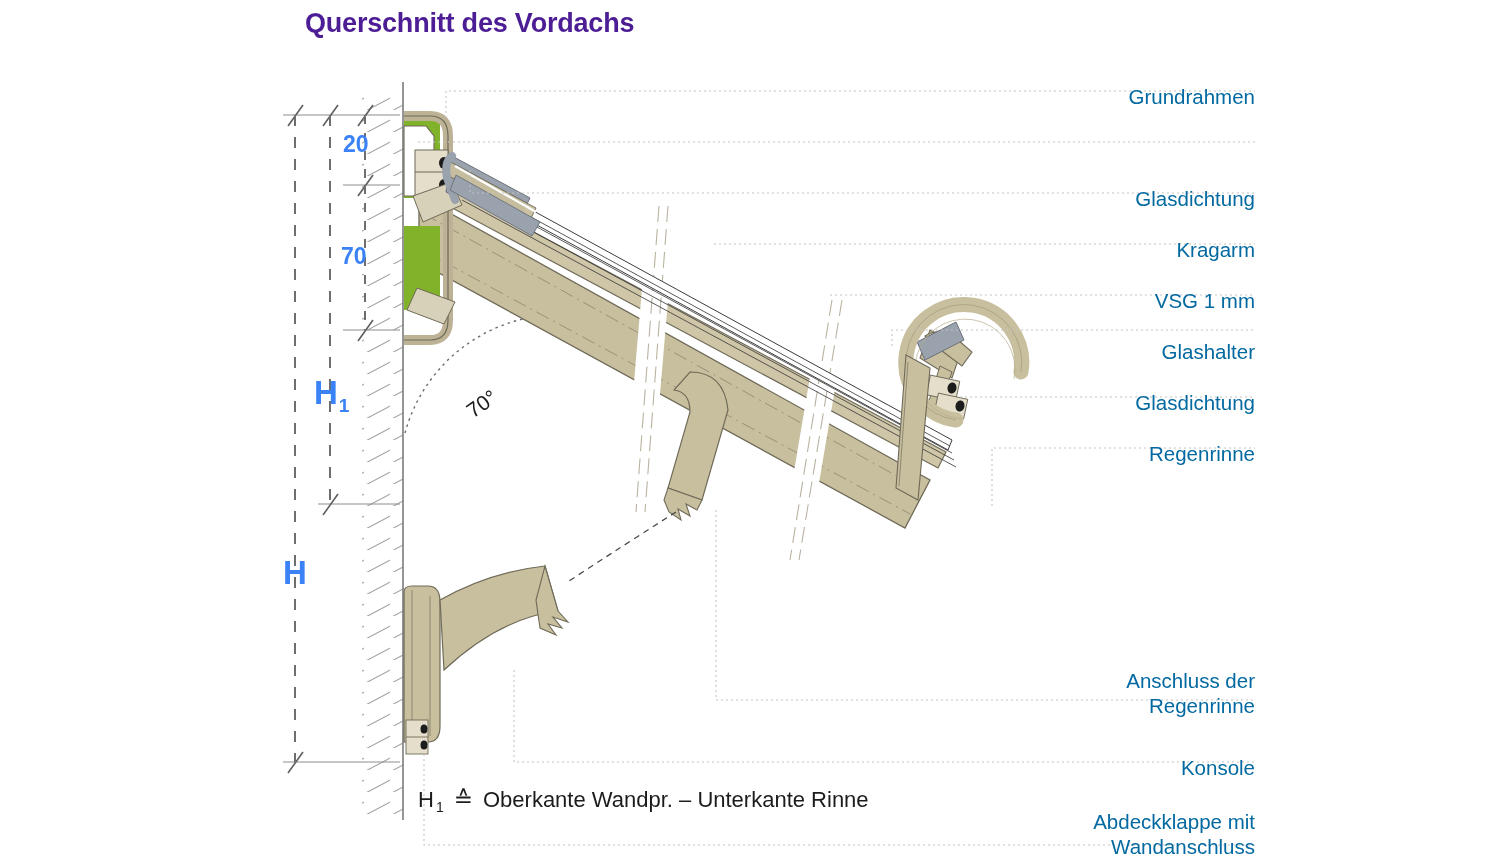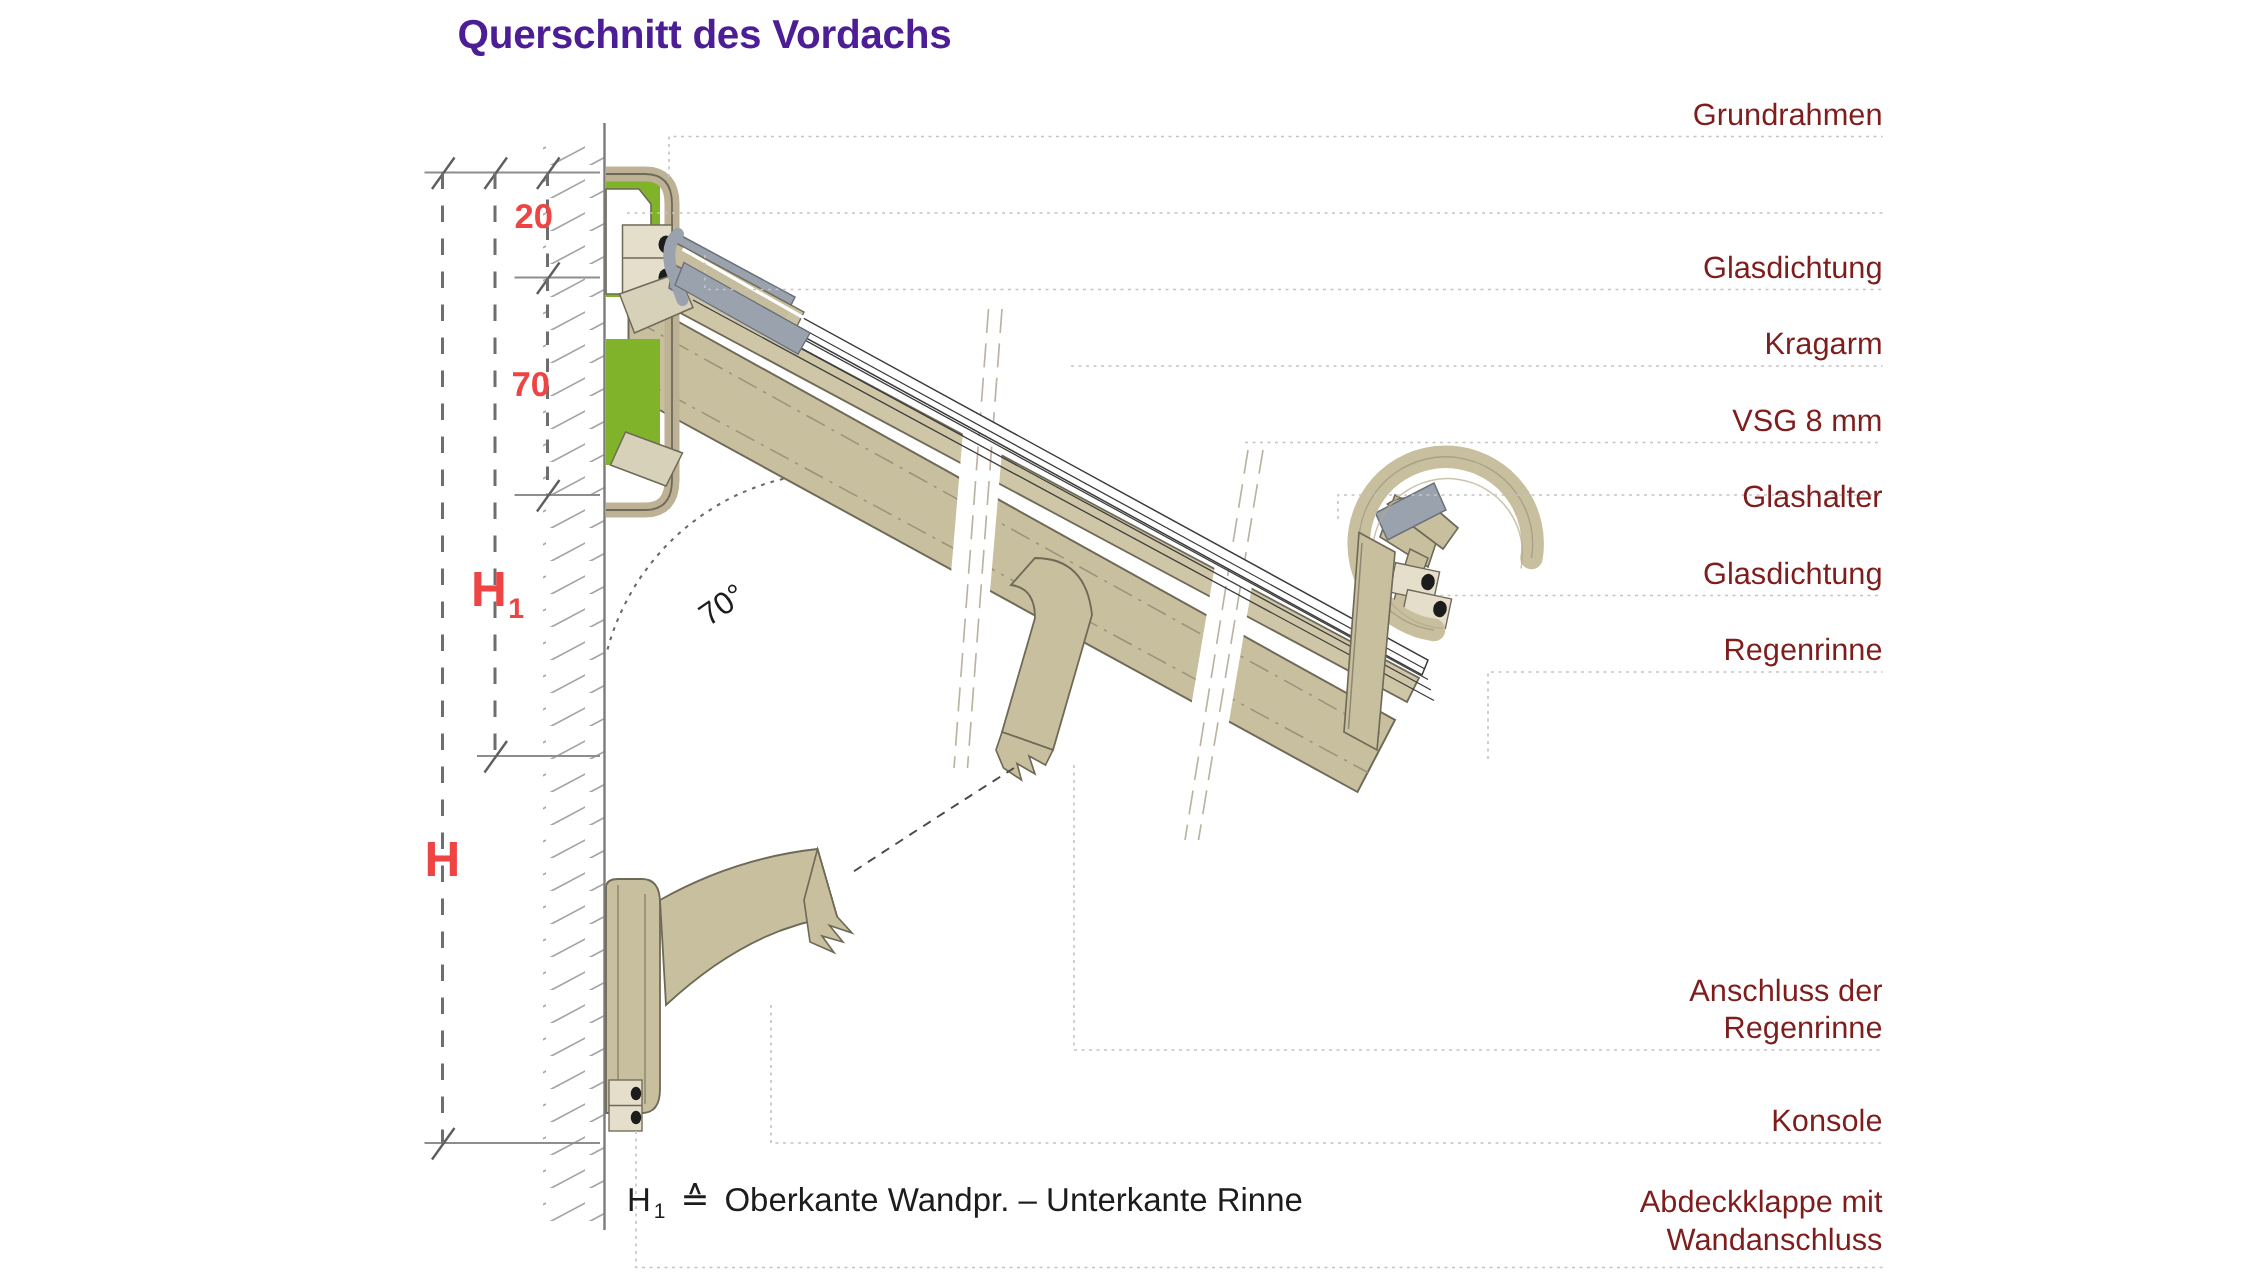--- a/index.html
+++ b/index.html
@@ -16,34 +16,34 @@
     position:absolute; left:305px; top:8px;
     font-size:27px; font-weight:bold; letter-spacing:-0.2px;
     color:#4c1d95; white-space:nowrap;
   }
 
   .legend{
     position:absolute; left:1020px; top:0; width:480px; height:856px;
   }
   .legend-item{
     position:absolute; right:245px; width:380px;
-    text-align:right; font-size:20.5px; color:#7f1d1d; line-height:25px;
+    text-align:right; font-size:20.5px; color:#0369a1; line-height:25px;margin-top:20px;
   }
   .legend-item span{ display:block; }
 
   .caption{
     position:absolute; left:418px; top:786px;
     font-size:22px; color:#1c1c1c; white-space:nowrap;
     display:flex; align-items:baseline; gap:4px;
   }
   .caption .sub{ font-size:14px; position:relative; top:5px; left:-2px; }
   .caption .eq{ font-size:23px; padding:0 6px 0 4px; }
 
   .dimlabel{
-    position:absolute; font-weight:bold; color:#ef4444;
+    position:absolute; font-weight:bold; color:#3b82f6;
   }
   .dim-20{ left:343px; top:131px; font-size:23px; }
   .dim-70{ left:341px; top:243px; font-size:23px; }
   .dim-H1{ left:314px; top:374px; font-size:33px; }
   .dim-H1 i{ font-style:normal; font-size:19px; position:relative; top:8px; left:1px;}
   .dim-H{ left:283px; top:554px; font-size:33px; }
 
   .angle-label{
     position:absolute; left:466px; top:392px; font-size:21px;
     color:#1c1c1c; transform:rotate(-35deg); transform-origin:center;
@@ -258,21 +258,21 @@
       <div class="legend-item" style="top: 64px;">
         <span>Grundrahmen</span>
       </div>
       <div class="legend-item" style="top: 166px;">
         <span>Glasdichtung</span>
       </div>
       <div class="legend-item" style="top: 217px;">
         <span>Kragarm</span>
       </div>
       <div class="legend-item" style="top: 268px;">
-        <span>VSG 8 mm</span>
+        <span>VSG 1 mm</span>
       </div>
       <div class="legend-item" style="top: 319px;">
         <span>Glashalter</span>
       </div>
       <div class="legend-item" style="top: 370px;">
         <span>Glasdichtung</span>
       </div>
       <div class="legend-item" style="top: 421px;">
         <span>Regenrinne</span>
       </div>

